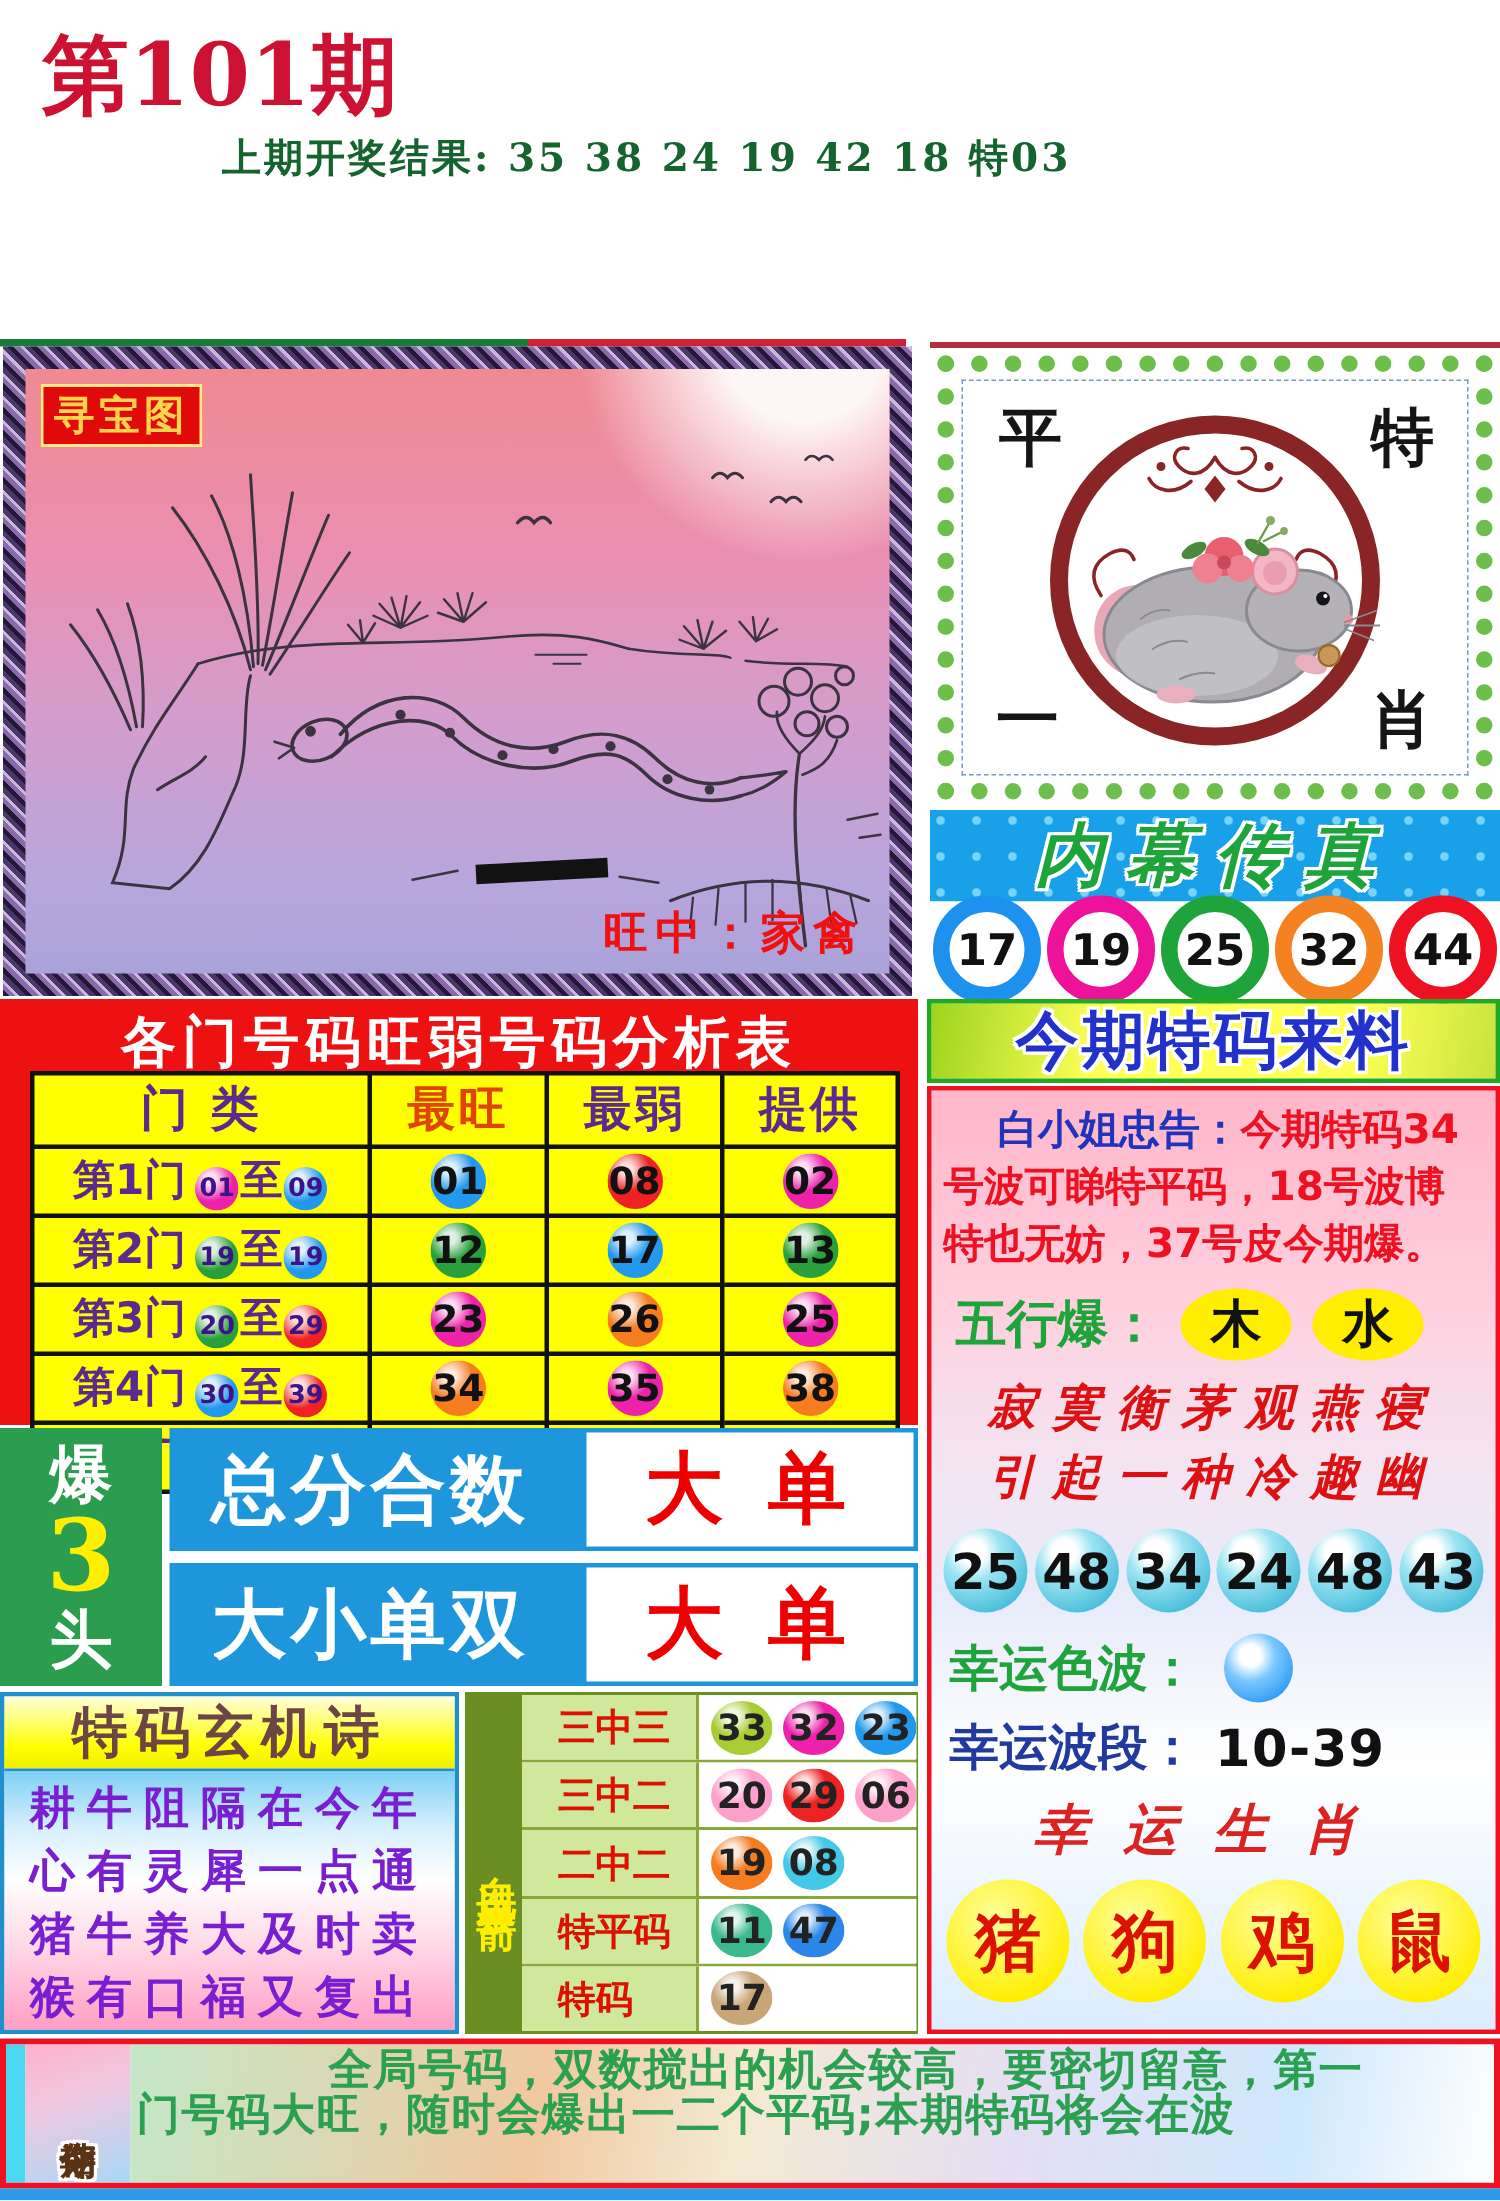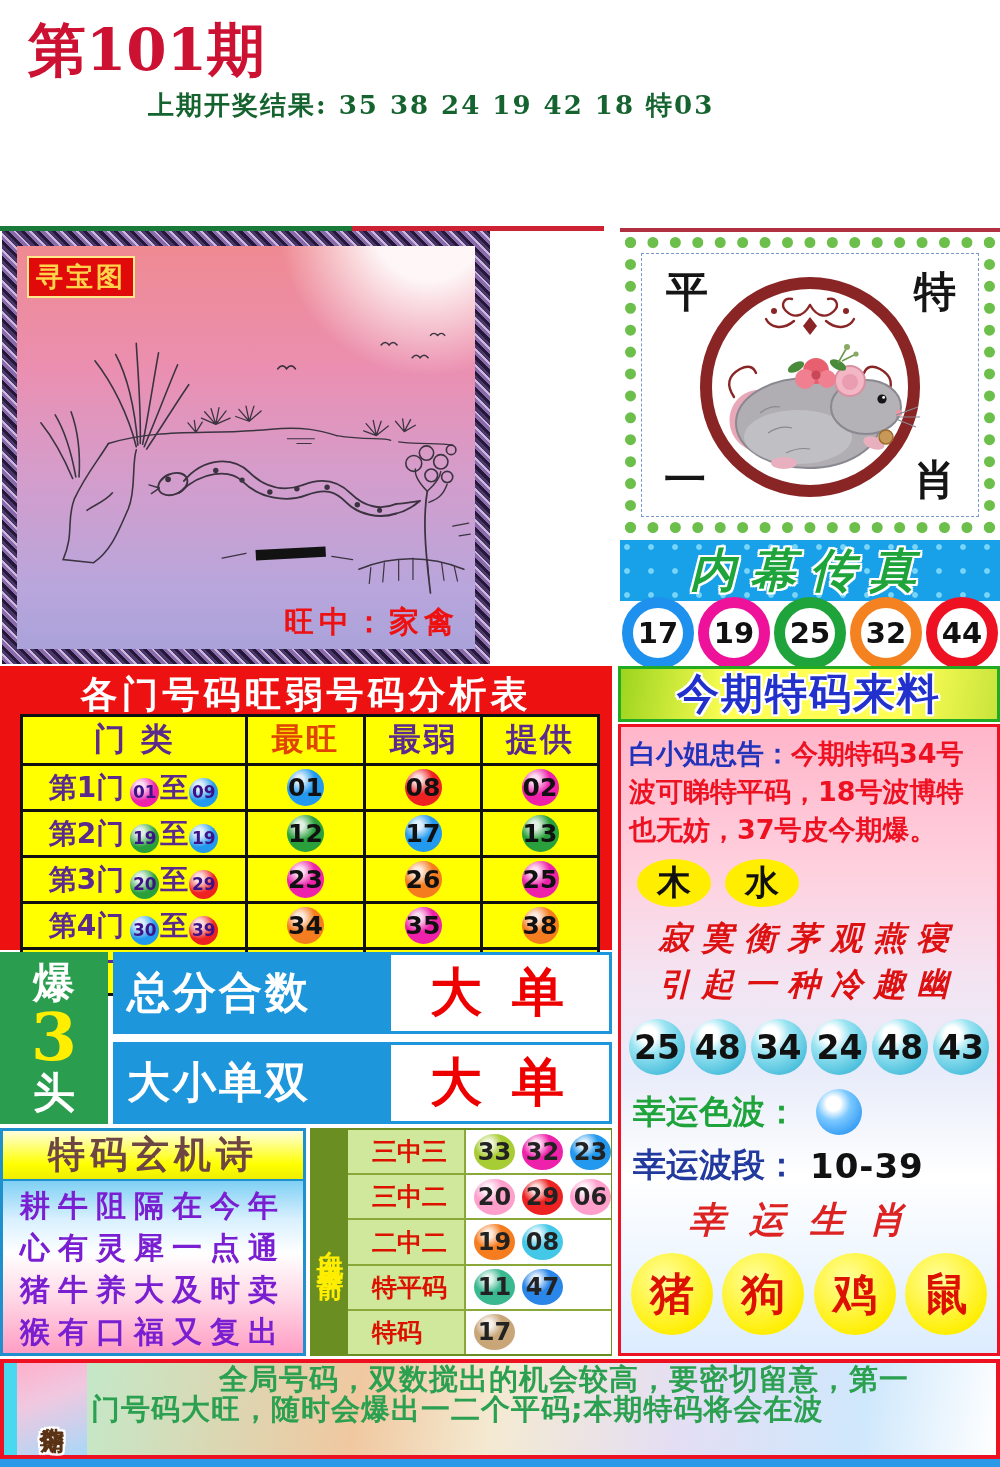--- a/index.html
+++ b/index.html
@@ -7,21 +7,21 @@
         font-family:"DejaVu Sans","Liberation Sans",sans-serif;}
   .serif{font-family:"DejaVu Serif","Liberation Serif",serif;}
   .outw{text-shadow:-2px -2px 0 #fff,2px -2px 0 #fff,-2px 2px 0 #fff,2px 2px 0 #fff,
         0 -2px 0 #fff,0 2px 0 #fff,-2px 0 0 #fff,2px 0 0 #fff;}
   
   .hdr-issue{position:absolute;left:28px;top:12px;font-size:58px;font-weight:bold;color:#cc1133;}
   .hdr-last{position:absolute;left:148px;top:88px;font-size:26px;font-weight:bold;color:#15632e;letter-spacing:2px;}
   .line-green{position:absolute;left:0;top:226px;width:352px;height:5px;background:#1a7a3a;}
   .line-red{position:absolute;left:352px;top:226px;width:252px;height:5px;background:#cc2233;}
   
-  .map{position:absolute;left:2px;top:231px;width:488px;height:433px;box-sizing:border-box;padding:15px;
+  .map{position:absolute;left:2px;top:231px;width:606px;height:433px;box-sizing:border-box;padding:15px;
        background:repeating-linear-gradient(45deg,#241838 0 3px,#8a6aaa 3px 6px,#cab8dc 6px 8px,#4a3668 8px 11px);}
   .map-inner{position:relative;width:100%;height:100%;
        background:radial-gradient(circle at 90% -5%, rgba(255,255,255,.92) 0 55px, rgba(255,255,255,0) 150px),
                   linear-gradient(180deg,#ef8a92 0%,#eb8fb0 30%,#d69cca 55%,#b8a6dc 85%,#aaa2da 100%);}
   .map-label{position:absolute;left:10px;top:10px;background:#e00a0a;color:#ffd44a;font-size:27px;font-weight:bold;
        padding:1px 7px;border:2px solid #ffe98a;letter-spacing:3px;z-index:2;}
   .map-hint{position:absolute;right:16px;bottom:6px;color:#ee1111;font-size:30px;font-weight:bold;letter-spacing:5px;z-index:2;}
   svg.scene{position:absolute;left:0;top:0;width:100%;height:100%;}
   
   .analysis{position:absolute;left:0;top:666px;width:612px;height:284px;background:#ee1111;}
@@ -39,21 +39,21 @@
   .bball{width:37px;height:37px;font-size:25px;font-weight:bold;color:#111;}
   .b-blue{--c:#2299ee}.b-red{--c:#ee2222}.b-green{--c:#2aa03c}.b-mag{--c:#ee22aa}.b-org{--c:#f57c1f}
   .b-pink{--c:#ffa0cc}.b-cyan{--c:#44c8e8}.b-teal{--c:#3ab890}.b-blue2{--c:#2a86e8}.b-tan{--c:#c8a678}.b-yg{--c:#a8cc33}
   
   .burst-box{position:absolute;left:0;top:952px;width:108px;height:172px;background:#2a9e4e;color:#fff;
        display:flex;flex-direction:column;align-items:center;justify-content:center;line-height:1.02;}
   .burst-top,.burst-bottom{font-size:42px;font-weight:bold;}
   .burst-num{font-size:66px;font-weight:bold;color:#ffee00;}
   .sum-row{position:absolute;left:113px;width:499px;height:82px;background:#1e96dc;display:flex;align-items:center;}
   .sum-row.r1{top:952px;}.sum-row.r2{top:1042px;}
-  .sum-label{color:#fff;font-size:43px;font-weight:bold;padding-left:14px;letter-spacing:3px;flex:1;}
+  .sum-label{color:#fff;font-size:50px;font-weight:bold;padding-left:28px;letter-spacing:3px;flex:1;}
   .sum-value{width:224px;height:100%;box-sizing:border-box;background:#fff;border:3px solid #1e96dc;
        display:flex;align-items:center;justify-content:center;color:#ee0000;font-size:52px;font-weight:bold;letter-spacing:6px;}
   
   .mystery{position:absolute;left:0;top:1128px;width:306px;height:228px;border:3px solid #2090cc;box-sizing:border-box;background:#fff;}
   .mystery-title{height:48px;background:linear-gradient(180deg,#ffffdd,#ffff00 70%,#eeee00);color:#6d4545;
        font-size:37px;font-weight:bold;display:flex;align-items:center;justify-content:center;letter-spacing:5px;
        border-bottom:2px solid #2090cc;}
   .mystery-body{height:calc(100% - 50px);background:linear-gradient(180deg,#7fd0f4 0%,#d8f0ff 22%,#ffffff 42%,#ffd8e6 68%,#ff9ec4 100%);
        display:flex;flex-direction:column;justify-content:flex-end;}
   .mystery-line{color:#7a1ed2;font-size:30px;font-weight:bold;text-align:center;letter-spacing:8px;line-height:42px;}
@@ -90,21 +90,21 @@
        display:flex;align-items:center;justify-content:center;font-size:29px;font-weight:bold;color:#111;}
   
   .special{position:absolute;left:618px;top:666px;width:382px;}
   .special-title{height:56px;border:3px solid #22aa22;box-sizing:border-box;
        background:linear-gradient(100deg,#9cd41e,#ffff55 30%,#ffff55 75%,#c8e43c);
        display:flex;align-items:center;justify-content:center;font-size:42px;font-weight:bold;color:#2230cc;letter-spacing:2px;}
   .special-body{height:632px;margin-top:2px;border:3px solid #ee1122;box-sizing:border-box;
        background:linear-gradient(180deg,#ffb6ca 0%,#ffcfdd 22%,#f4e4f2 40%,#e8ecfa 55%,#ffffff 72%,#dcecff 100%);
        padding:8px 8px 0 8px;}
   .advice{font-size:27px;font-weight:bold;line-height:38px;color:#ee1122;}
-  .advice .lbl{color:#2233bb;}
+  .advice .lbl{color:#2233bb;margin-left:36px;}
   .wuxing{display:flex;align-items:center;gap:14px;margin:10px 0 0 8px;}
   .wuxing-label{color:#1fa43c;font-size:34px;font-weight:bold;}
   .wx{width:74px;height:48px;border-radius:50%;background:#ffee00;display:flex;align-items:center;justify-content:center;
        font-size:34px;font-weight:bold;color:#111;}
   .rpoem{color:#dd1111;font-size:32px;font-weight:bold;font-style:italic;letter-spacing:11px;line-height:46px;
        text-align:center;margin-top:8px;}
   .rnums{display:flex;justify-content:space-between;margin:12px 0 0;}
   .aball{width:56px;height:56px;border-radius:50%;
        background:radial-gradient(circle at 35% 28%, #ffffff 0 8px, #9ae4f2 35%, #3cb8d8 85%, #2a9cc0);
        display:flex;align-items:center;justify-content:center;font-size:33px;font-weight:bold;color:#111;}
@@ -389,20 +389,21 @@
     <span class="ring" style="--c:#1fa43c">25</span>
     <span class="ring" style="--c:#f58220">32</span>
     <span class="ring" style="--c:#ee1122">44</span>
   </div>
 
   <div class="special">
     <div class="special-title outw">今期特码来料</div>
     <div class="special-body">
       <div class="advice"><span class="lbl">白小姐忠告：</span><span>今期特码34号波可睇特平码，18号波博特也无妨，37号皮今期爆。</span></div>
       <div class="wuxing">
+        <span class="wuxing-label">五行爆：</span>
         <span class="wx">木</span>
         <span class="wx">水</span>
       </div>
       <div class="rpoem serif">
         <div>寂寞衡茅观燕寝</div>
         <div>引起一种冷趣幽</div>
       </div>
       <div class="rnums">
         <span class="aball">25</span>
         <span class="aball">48</span>

